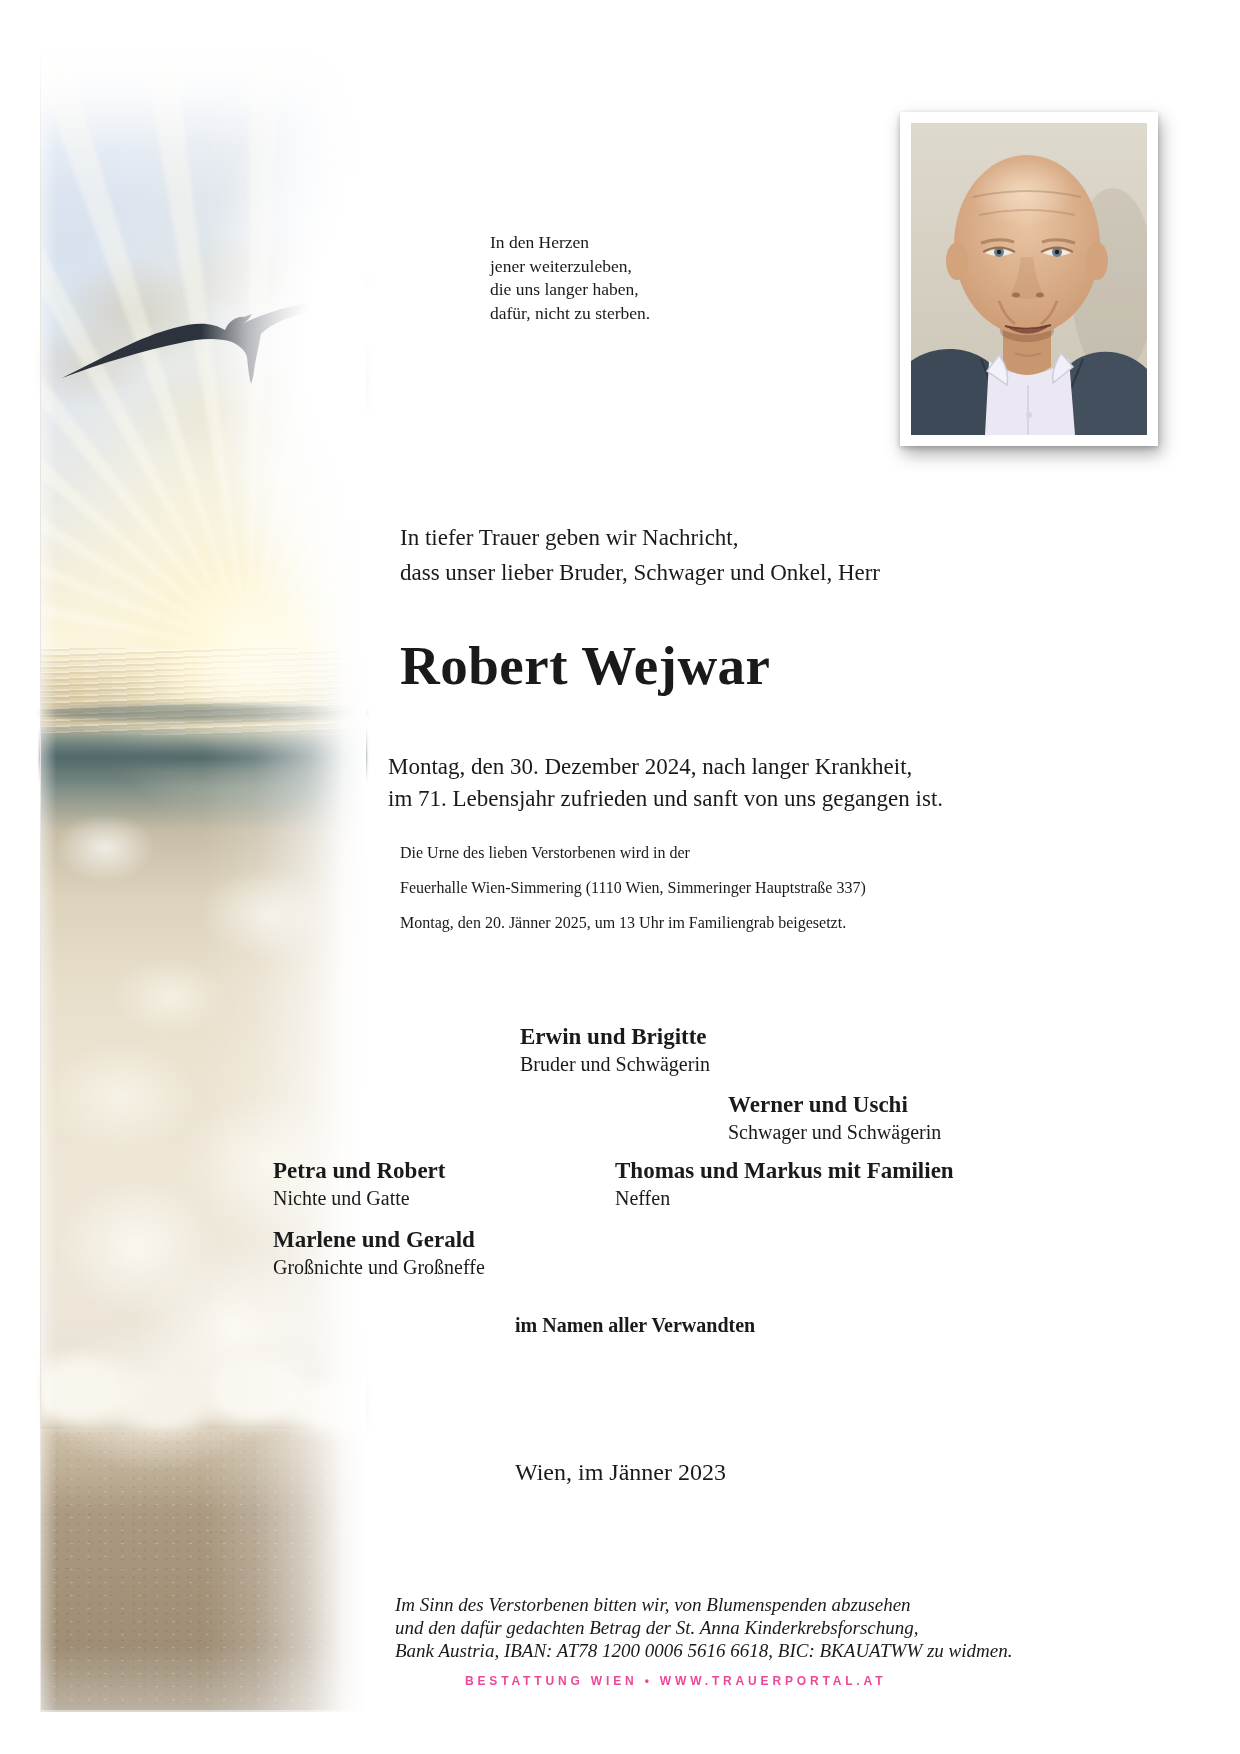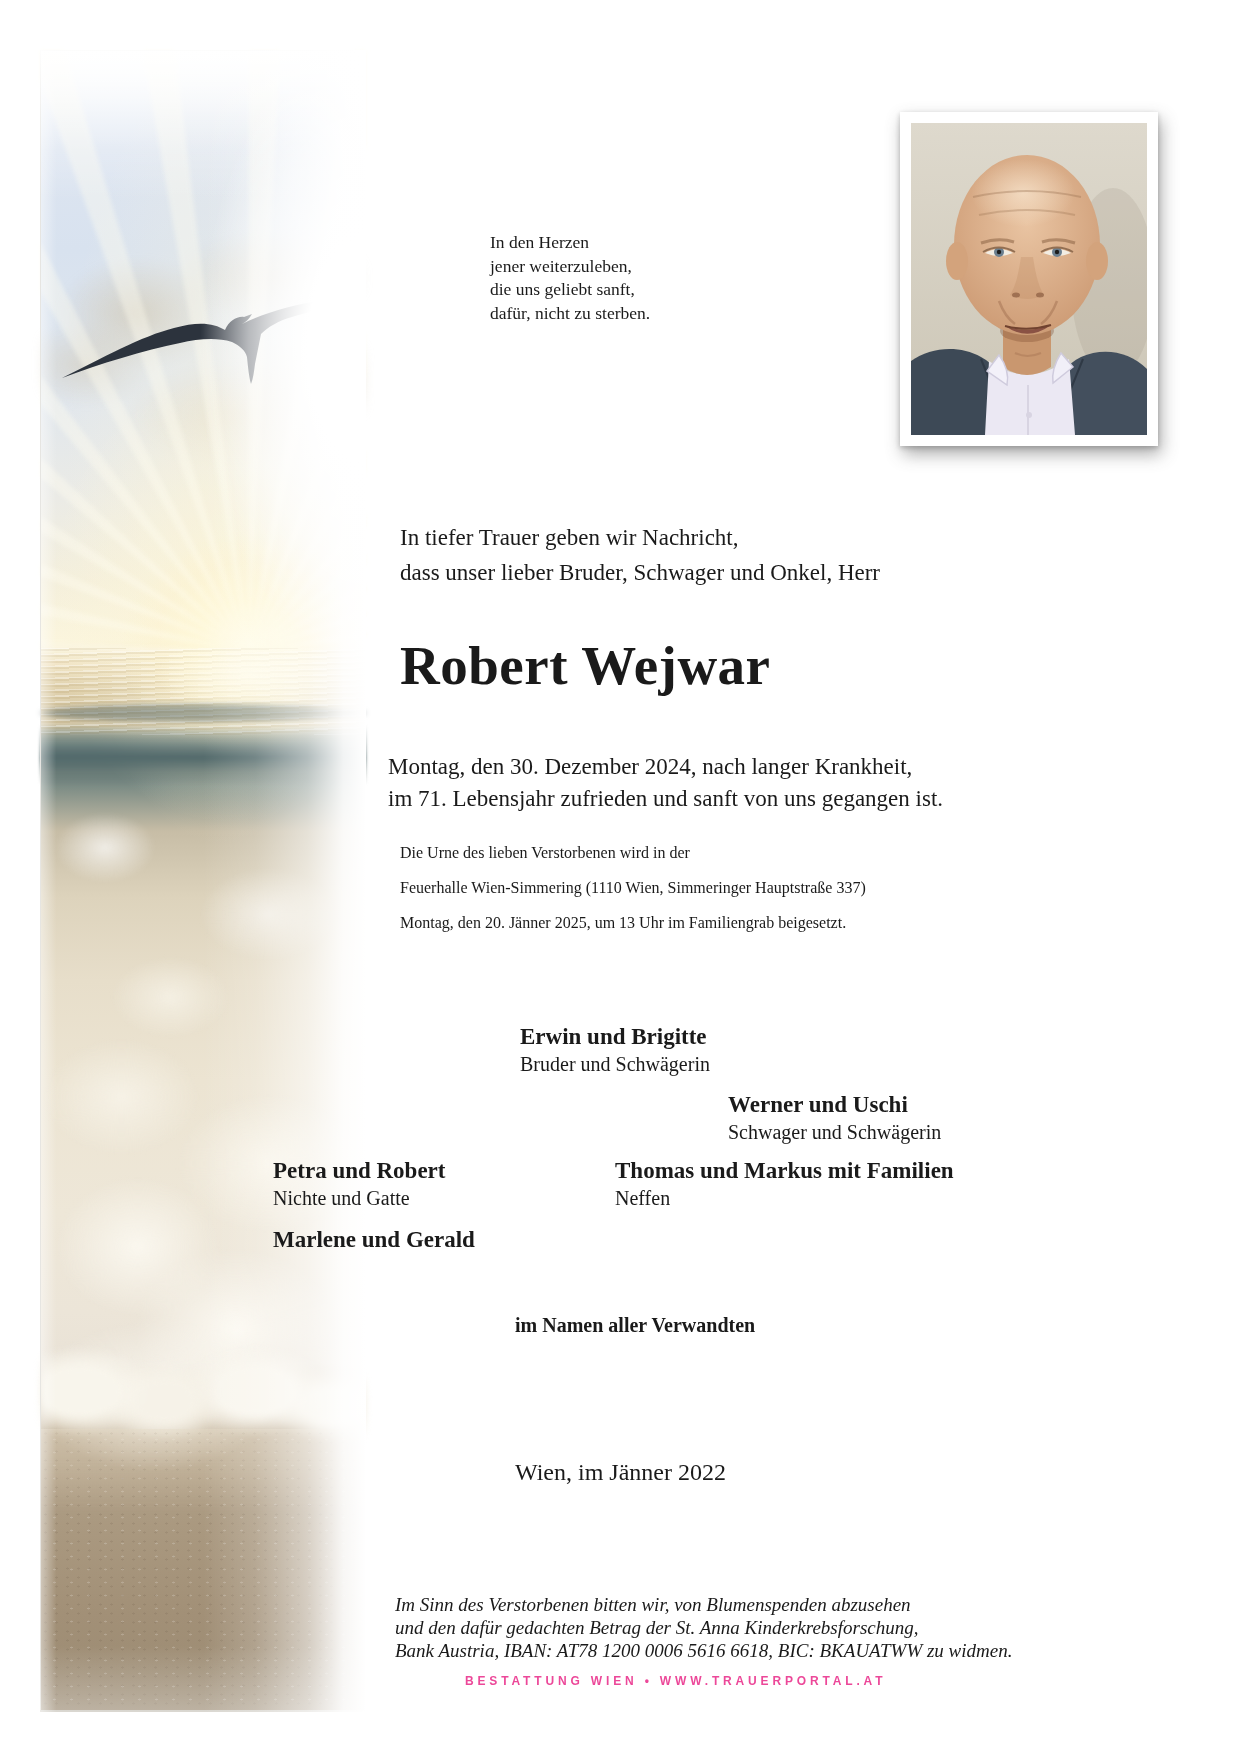--- a/index.html
+++ b/index.html
@@ -155,21 +155,21 @@
     </svg>
     <div class="layer e-left"></div>
     <div class="layer e-top"></div>
     <div class="layer e-bottom"></div>
     <div class="layer whitefade"></div>
   </div>
 
   <div class="abs ctr quote">
     <div class="nowrap">In den Herzen</div>
     <div class="nowrap">jener weiterzuleben,</div>
-    <div class="nowrap">die uns geliebt sanft,</div>
+    <div class="nowrap">die uns langer haben,</div>
     <div class="nowrap">dafür, nicht zu sterben.</div>
   </div>
 
   <figure class="abs portrait">
     <svg viewBox="0 0 236 312" aria-hidden="true">
       <defs>
         <linearGradient id="pbg" x1="0" y1="0" x2="0" y2="1">
           <stop offset="0" stop-color="#ded9cd"></stop>
             <stop offset="1" stop-color="#cbc5b5"></stop>
         </linearGradient>
@@ -257,24 +257,25 @@
   <div class="abs fam fam-3">
     <div class="fname">Petra und Robert</div>
     <div class="frel">Nichte und Gatte</div>
   </div>
   <div class="abs fam fam-4">
     <div class="fname">Thomas und Markus mit Familien</div>
     <div class="frel">Neffen</div>
   </div>
   <div class="abs fam fam-5">
     <div class="fname">Marlene und Gerald</div>
+    <div class="frel">Großnichte und Großneffe</div>
   </div>
 
   <div class="abs ctr in-name nowrap">im Namen aller Verwandten</div>
-  <div class="abs ctr place-date nowrap">Wien, im Jänner 2022</div>
+  <div class="abs ctr place-date nowrap">Wien, im Jänner 2023</div>
 
   <div class="abs ctr donation">
     <div class="nowrap">Im Sinn des Verstorbenen bitten wir, von Blumenspenden abzusehen</div>
     <div class="nowrap">und den dafür gedachten Betrag der St. Anna Kinderkrebsforschung,</div>
     <div class="nowrap">Bank Austria, IBAN: AT78 1200 0006 5616 6618, BIC: BKAUATWW zu widmen.</div>
   </div>
 
   <div class="abs ctr footer-line nowrap">BESTATTUNG WIEN • WWW.TRAUERPORTAL.AT</div>
 
 </div>

